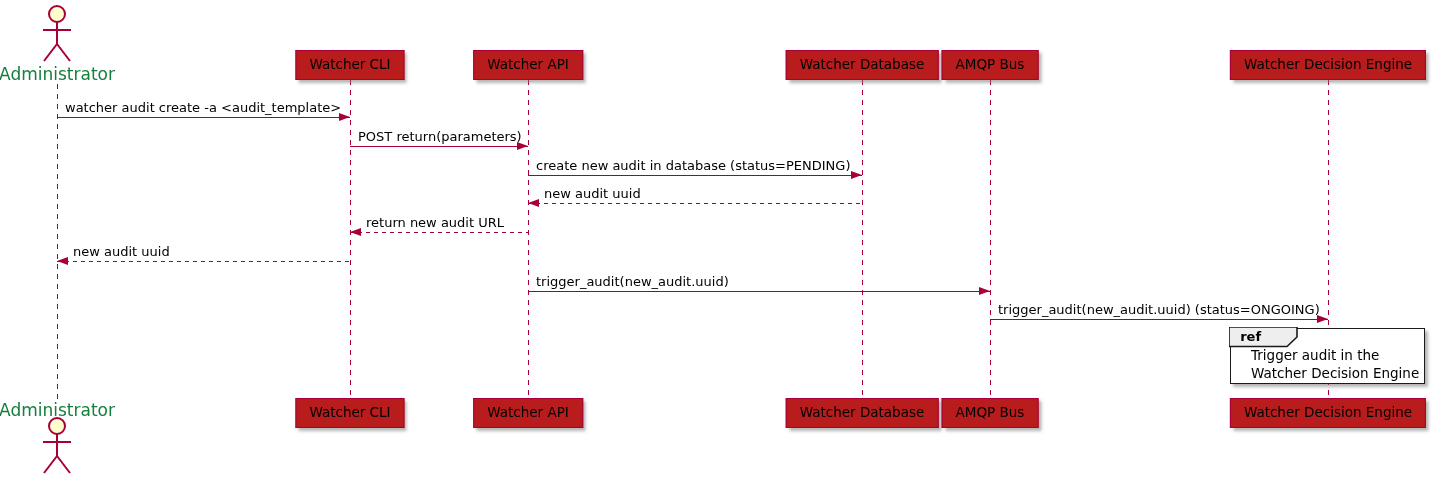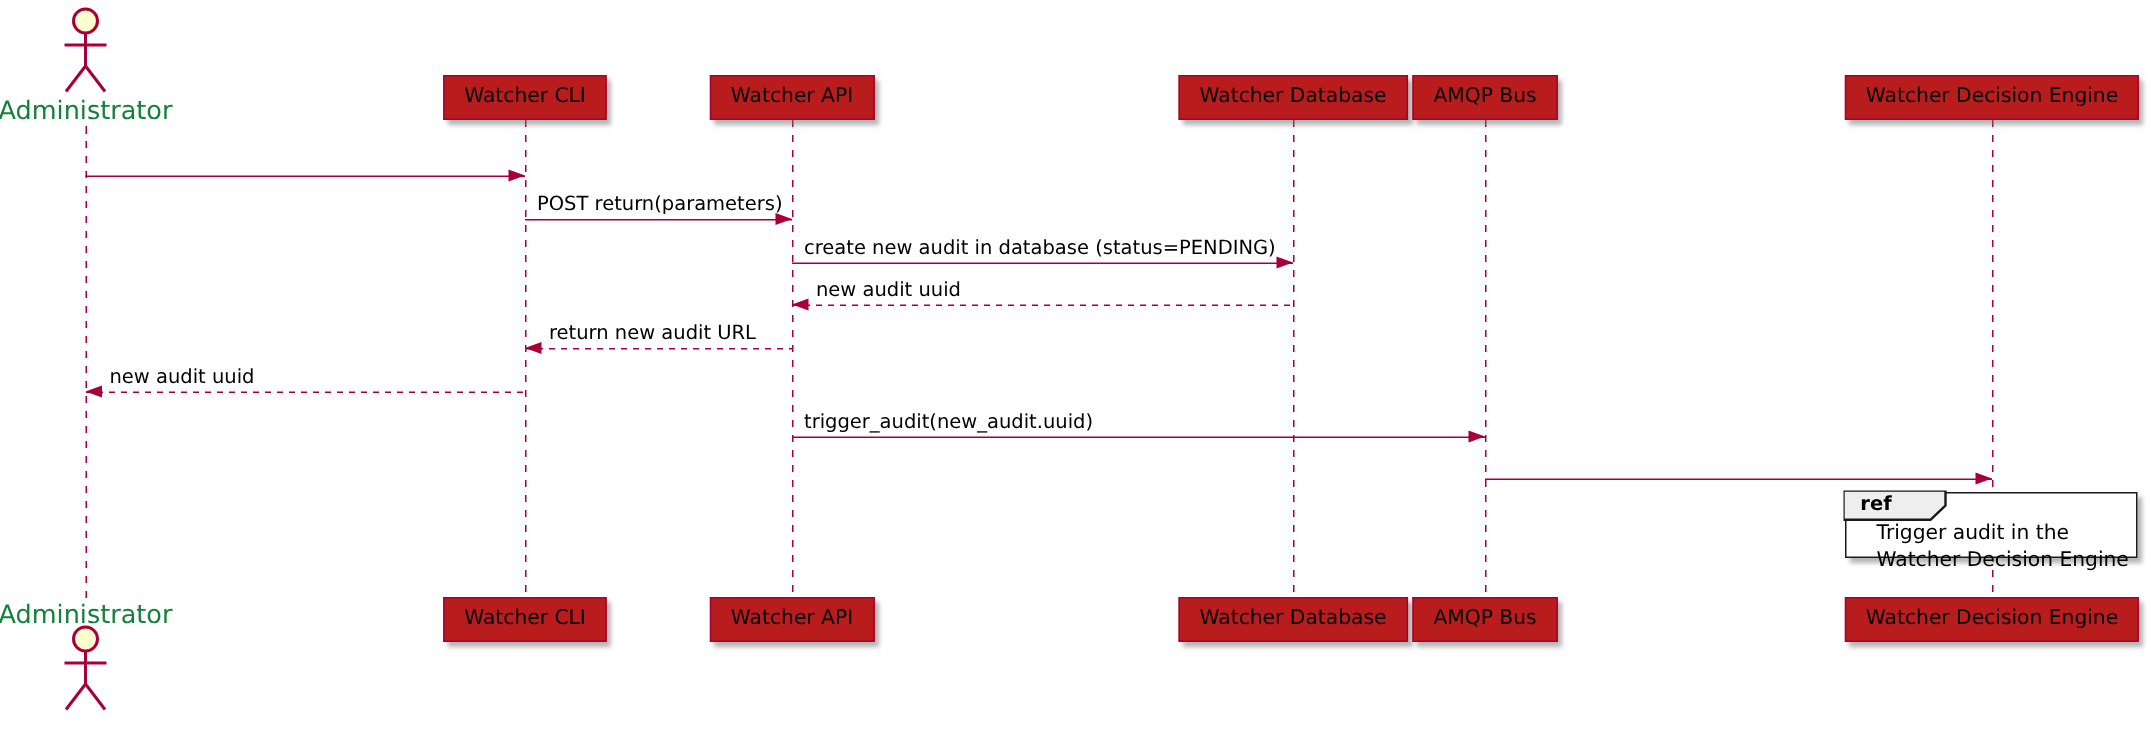--- a/index.html
+++ b/index.html
@@ -53,21 +53,21 @@
   }
   .ref-body {
     position:absolute; left:20px; top:18px; font-size:13.5px; color:#000;
     line-height:17.5px; white-space:nowrap;
   }
 </style>
 </head>
 <body>
 
 <div id="canvas">
-  <div class="ref-box" id="refbox" style="left: 1230px; top: 328px; width: 195px; height: 44px;">
+  <div class="ref-box" id="refbox" style="left: 1230px; top: 328px; width: 195px; height: 56px;">
     <div class="ref-tab">
       <svg width="72" height="21" viewBox="0 0 72 21">
         <polygon points="0,0 68,0 68,10 58,19.5 0,19.5" fill="#EEEEEE" stroke="#1a1a1a" stroke-width="1.6"></polygon>
       </svg>
       <span class="ref-keyword">ref</span>
     </div>
     <div class="ref-body">
       <div>Trigger audit in the</div>
       <div>Watcher Decision Engine</div>
     </div>
@@ -103,33 +103,35 @@
     <div class="participant" style="left: 862px; top: 50px;">Watcher Database</div>
     <div class="participant" style="left: 862px; top: 398px;">Watcher Database</div>
     <div class="lifeline" style="left: 989.5px; top: 80px; height: 320px;"></div>
     <div class="participant" style="left: 990px; top: 50px;">AMQP Bus</div>
     <div class="participant" style="left: 990px; top: 398px;">AMQP Bus</div>
     <div class="lifeline" style="left: 1327.5px; top: 80px; height: 320px;"></div>
     <div class="participant" style="left: 1328px; top: 50px;">Watcher Decision Engine</div>
     <div class="participant" style="left: 1328px; top: 398px;">Watcher Decision Engine</div>
     <div class="msg-line solid" style="left: 57px; width: 293px; top: 117px;"></div>
     <div class="arrowhead arrow-right" style="top: 113px; left: 339px;"></div>
+    <div class="msg-label" style="left: 65px; top: 100px;">watcher audit create -a &lt;audit_template&gt;</div>
     <div class="msg-line solid" style="left: 350px; width: 178px; top: 146px;"></div>
     <div class="arrowhead arrow-right" style="top: 142px; left: 517px;"></div>
     <div class="msg-label" style="left: 358px; top: 129px;">POST return(parameters)</div>
     <div class="msg-line solid" style="left: 528px; width: 334px; top: 175px;"></div>
     <div class="arrowhead arrow-right" style="top: 171px; left: 851px;"></div>
     <div class="msg-label" style="left: 536px; top: 158px;">create new audit in database (status=PENDING)</div>
     <div class="msg-line dashed" style="left: 528px; width: 334px; top: 203px;"></div>
     <div class="arrowhead arrow-left" style="top: 199px; left: 528px;"></div>
     <div class="msg-label" style="left: 544px; top: 186px;">new audit uuid</div>
     <div class="msg-line dashed" style="left: 350px; width: 178px; top: 232px;"></div>
     <div class="arrowhead arrow-left" style="top: 228px; left: 350px;"></div>
     <div class="msg-label" style="left: 366px; top: 215px;">return new audit URL</div>
     <div class="msg-line dashed" style="left: 57px; width: 293px; top: 261px;"></div>
     <div class="arrowhead arrow-left" style="top: 257px; left: 57px;"></div>
     <div class="msg-label" style="left: 73px; top: 244px;">new audit uuid</div>
     <div class="msg-line solid" style="left: 528px; width: 462px; top: 291px;"></div>
     <div class="arrowhead arrow-right" style="top: 287px; left: 979px;"></div>
     <div class="msg-label" style="left: 536px; top: 274px; text-align: center;">trigger_audit(new_audit.uuid)</div>
     <div class="msg-line solid" style="left: 990px; width: 338px; top: 319px;"></div>
     <div class="arrowhead arrow-right" style="top: 315px; left: 1317px;"></div>
+    <div class="msg-label" style="left: 998px; top: 302px;">trigger_audit(new_audit.uuid) (status=ONGOING)</div>
   </div>
 
 </body></html>

